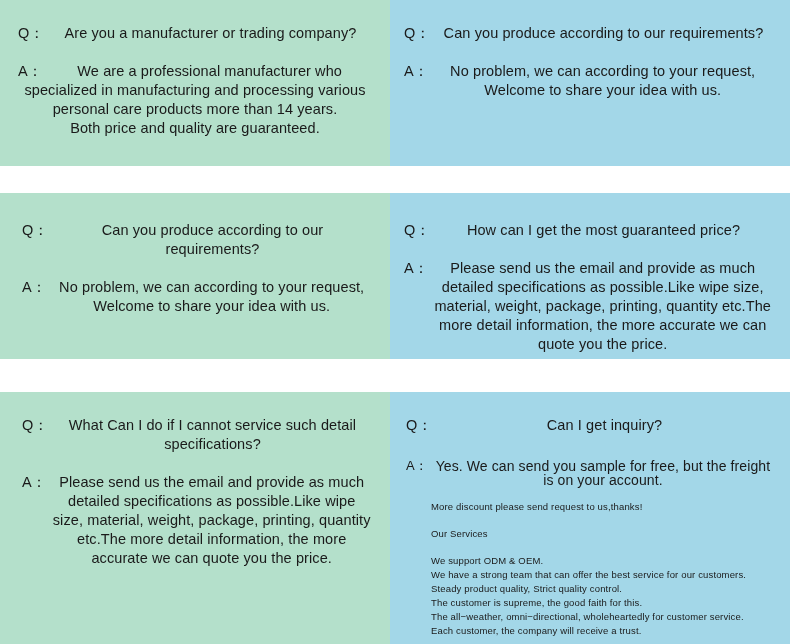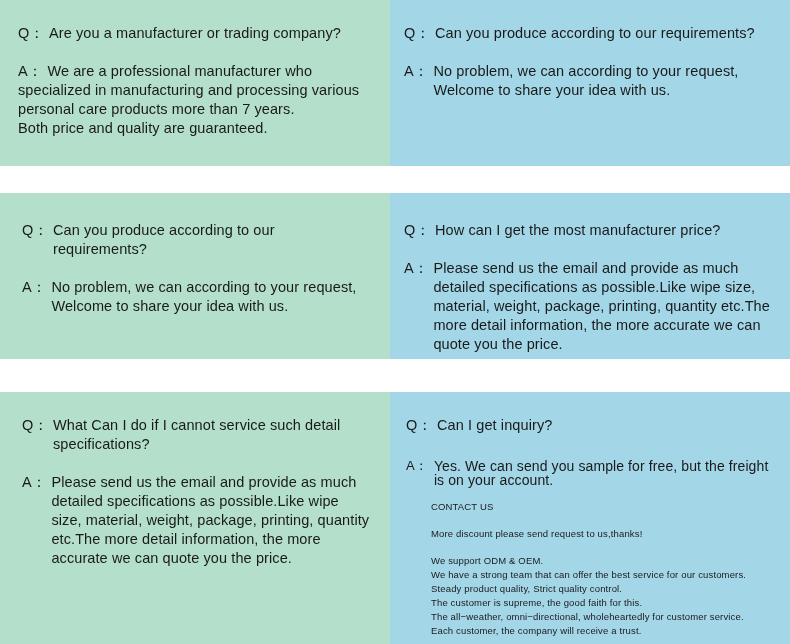--- a/index.html
+++ b/index.html
@@ -60,20 +60,21 @@
     flex: 0 0 auto;
     white-space: nowrap;
     padding-right: 5px;
     font-size: 14.5px;
     line-height: 19px;
   }
   .qa-text {
     flex: 1 1 auto;
     white-space: pre-line;
     line-height: 19px;
+    text-align: center;
   }
   .qa-answer { margin-top: 19px; }
 
   
   .flow-full .qa-text {
     text-indent: 0;
   }
   .flow-full {
     display: block;
   }
@@ -111,21 +112,21 @@
   <div class="faq-row" id="row-1">
 
     <div class="panel panel-green">
       <div class="panel-inner">
         <div class="qa-line qa-question">
           <span class="qa-marker">Q：</span>
           <span class="qa-text">Are you a manufacturer or trading company?</span>
         </div>
         <div class="qa-line qa-answer flow-full">
           <span class="qa-marker">A：</span>
-          <span class="qa-text">We are a professional manufacturer who specialized in manufacturing and processing various personal care products more than 7 years.
+          <span class="qa-text">We are a professional manufacturer who specialized in manufacturing and processing various personal care products more than 14 years.
 Both price and quality are guaranteed.</span>
         </div>
       </div>
     </div>
 
     <div class="panel panel-blue">
       <div class="panel-inner">
         <div class="qa-line qa-question">
           <span class="qa-marker">Q：</span>
           <span class="qa-text">Can you produce according to our requirements?</span>
@@ -153,21 +154,21 @@
           <span class="qa-text">No problem, we can according to your request,
 Welcome to share your idea with us.</span>
         </div>
       </div>
     </div>
 
     <div class="panel panel-blue">
       <div class="panel-inner" style="padding-top:28px;">
         <div class="qa-line qa-question">
           <span class="qa-marker">Q：</span>
-          <span class="qa-text">How can I get the most manufacturer price?</span>
+          <span class="qa-text">How can I get the most guaranteed price?</span>
         </div>
         <div class="qa-line qa-answer">
           <span class="qa-marker">A：</span>
           <span class="qa-text">Please send us the email and provide as much detailed specifications as possible.Like wipe size, material, weight, package, printing, quantity etc.The more detail information, the more accurate we can quote you the price.</span>
         </div>
       </div>
     </div>
 
   </div>
 
@@ -189,22 +190,22 @@
     <div class="panel panel-blue">
       <div class="panel-inner" style="padding-top:24px;padding-left:16px;">
         <div class="qa-line qa-question">
           <span class="qa-marker">Q：</span>
           <span class="qa-text">Can I get inquiry?</span>
         </div>
         <div class="qa-line qa-answer small" style="margin-top:24px;">
           <span class="qa-marker">A：</span>
           <span class="qa-text">Yes. We can send you sample for free, but the freight is on your account.</span>
         </div>
-        <div class="small-sub gap-sm">CONTACT US</div>
         <div class="small-sub gap-sm">More discount please send request to us,thanks!</div>
+        <div class="small-sub gap-sm">Our Services</div>
         <div class="small-sub gap-xs">We support ODM &amp; OEM.
 We have a strong team that can offer the best service for our customers.
 Steady product quality, Strict quality control.
 The customer is supreme, the good faith for this.
 The all−weather, omni−directional, wholeheartedly for customer service.
 Each customer, the company will receive a trust.</div>
       </div>
     </div>
 
   </div>

